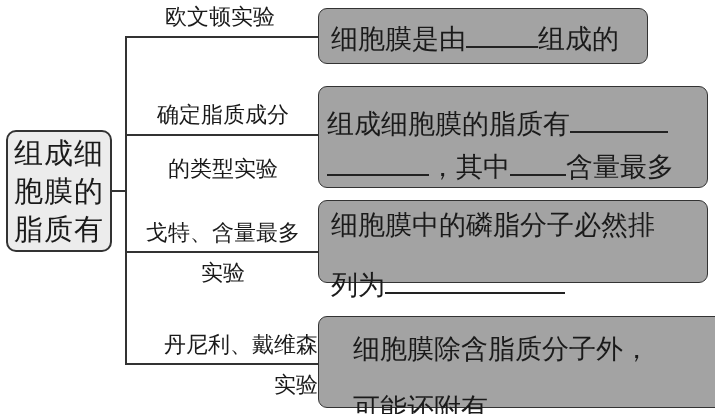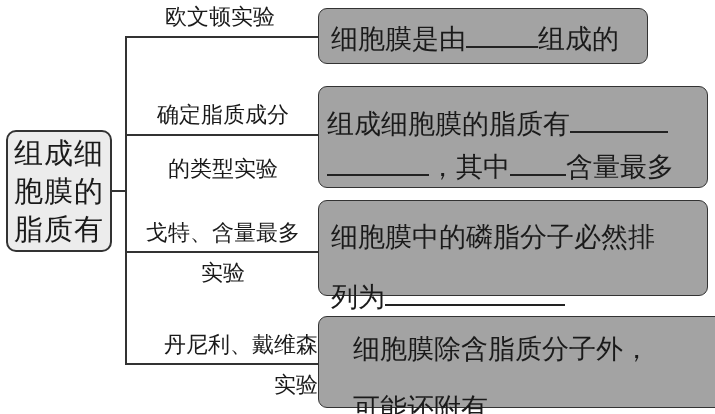--- a/index.html
+++ b/index.html
@@ -47,21 +47,21 @@
 
 <div class="box" style="left:318px; top:8px; width:330px; height:56px; padding:7px 12px;">
   <span>细胞膜是由</span><span class="blank" style="width:72px;"></span><span>组成的</span>
 </div>
 
 <div class="box" style="left:318px; top:86px; width:390px; height:102px; padding:14px 8px;">
   <div><span>组成细胞膜的脂质有</span><span class="blank" style="width:98px;"></span></div>
   <div style="margin-top:0;"><span class="blank" style="width:102px;"></span><span>，其中</span><span class="blank" style="width:56px;"></span><span>含量最多</span></div>
 </div>
 
-<div class="box" style="left:318px; top:200px; width:390px; height:96px; padding:16px 12px;">
+<div class="box" style="left:318px; top:200px; width:390px; height:83px; padding:4px 12px;">
   <div>细胞膜中的磷脂分子必然排</div>
   <div style="margin-top:17px;"><span>列为</span><span class="blank" style="width:180px;"></span></div>
 </div>
 
 <div class="box" style="left:318px; top:316px; width:468px; height:92px; padding:12px 12px 4px 34px;">
   <div>细胞膜除含脂质分子外，</div>
   <div style="margin-top:16px;"><span>可能还附有</span><span class="blank" style="width:110px;"></span></div>
 </div>
 
 </body></html>

